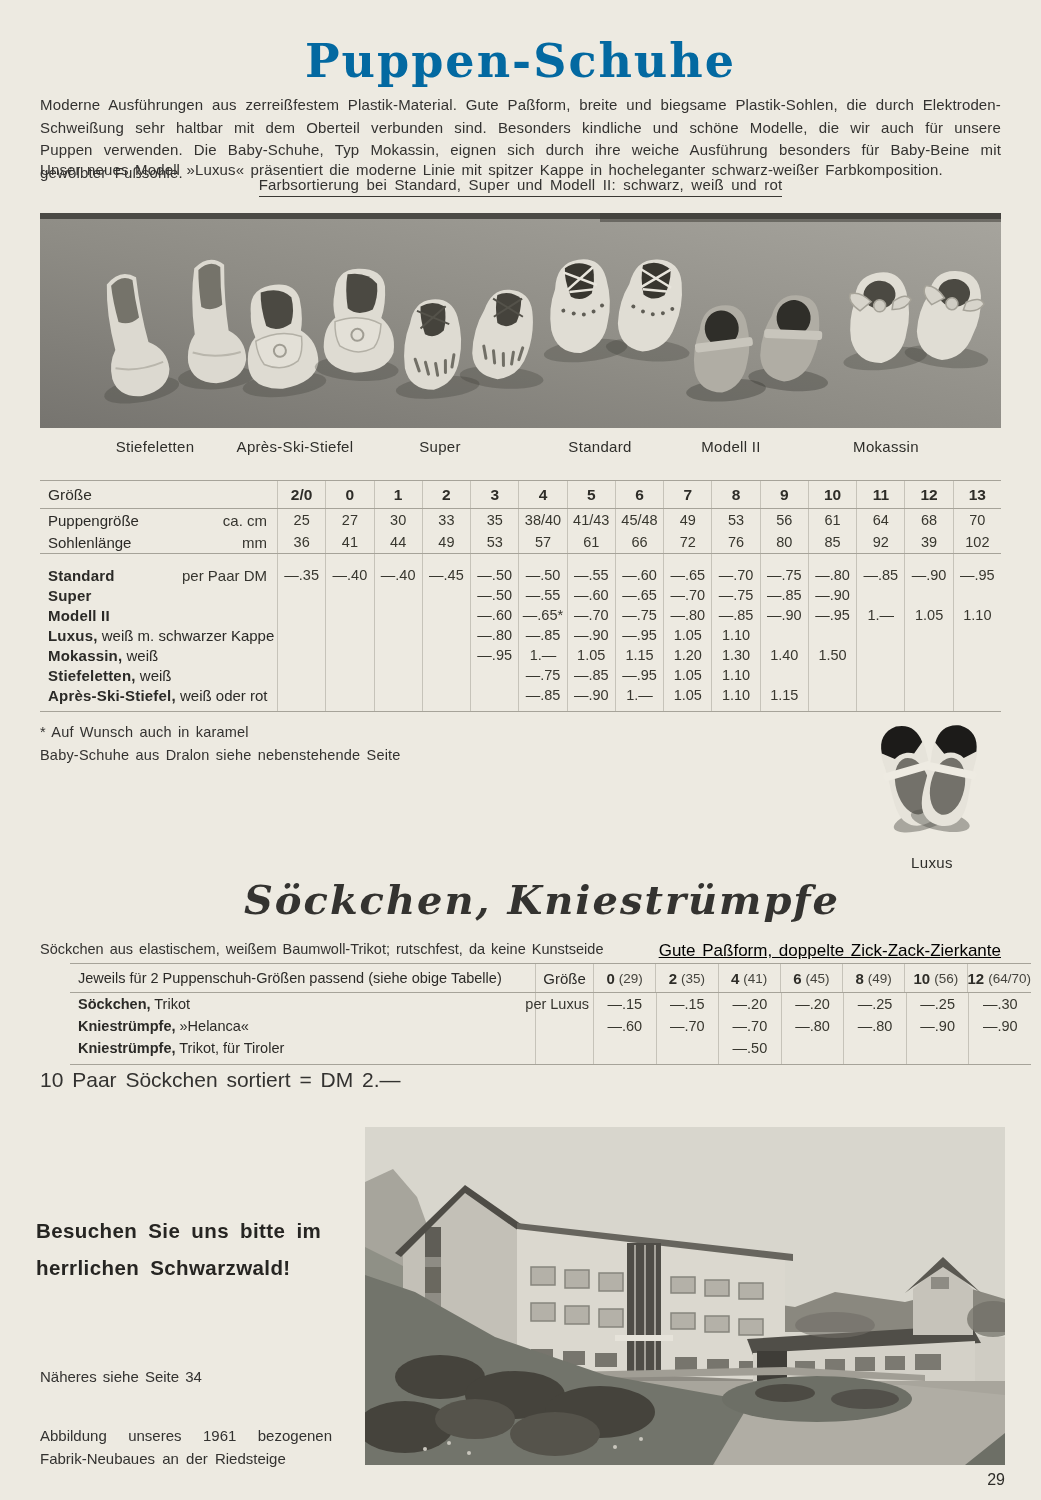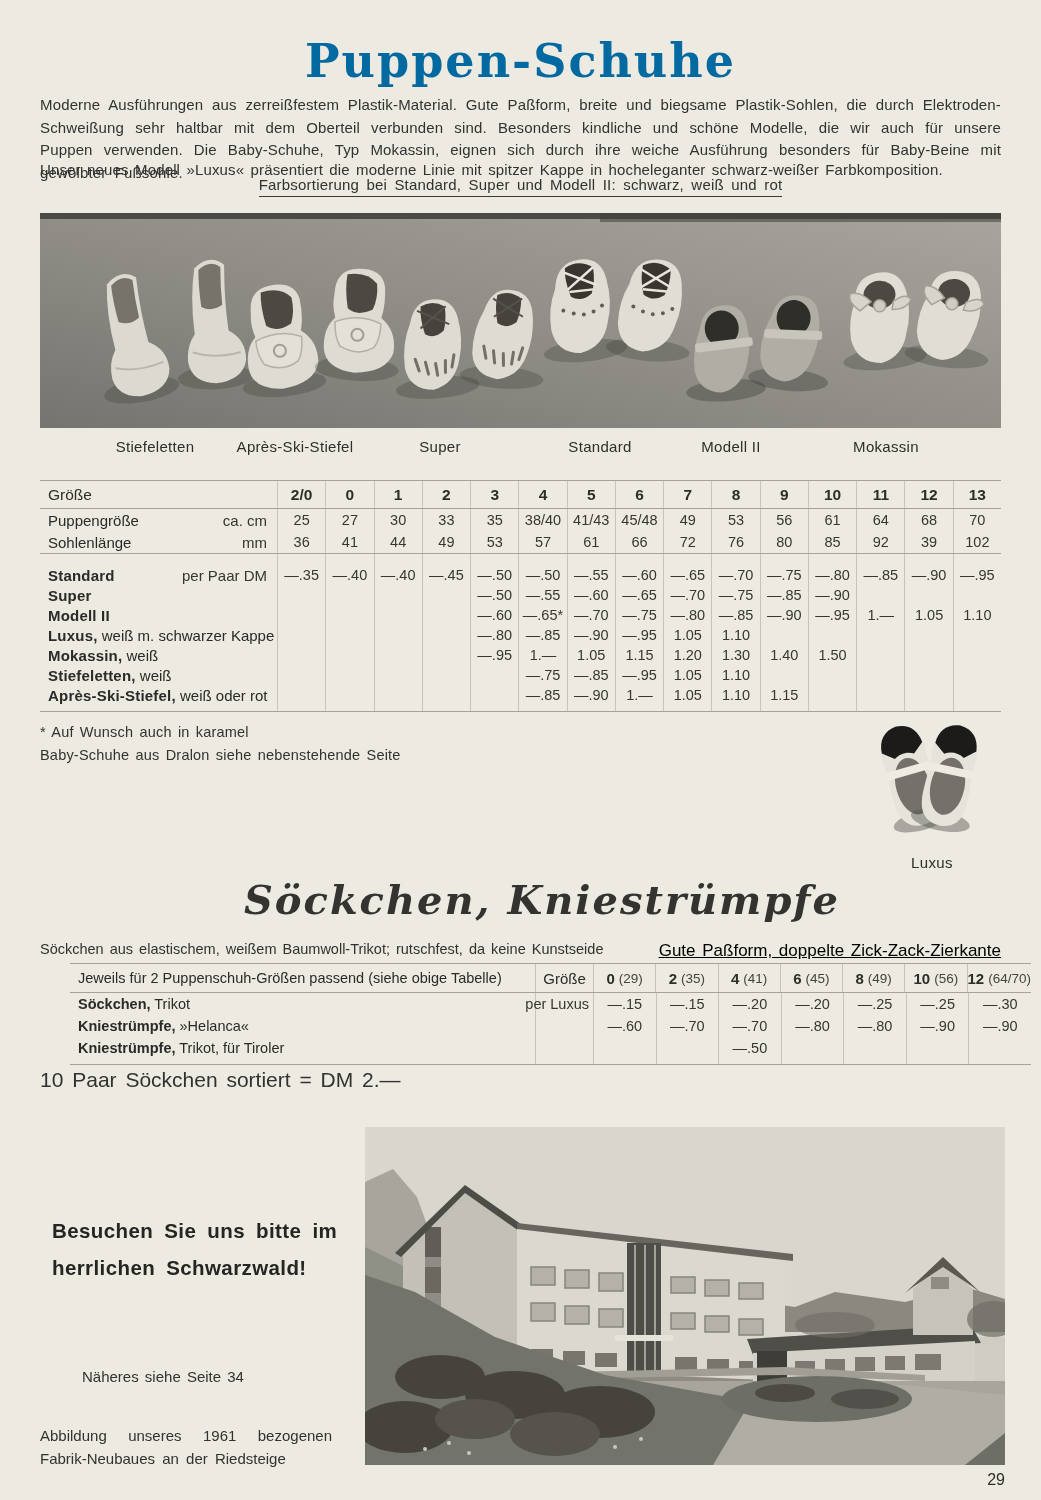--- a/index.html
+++ b/index.html
@@ -78,25 +78,25 @@
   .sg{display:flex;align-items:center;justify-content:center;border-left:1px solid var(--grid);
       font-size:15px;white-space:nowrap;}
   .sg.unit{justify-content:flex-end;padding-right:4px;font-size:14.5px;color:#36352f;}
   .sc{display:flex;align-items:center;justify-content:center;border-left:1px solid var(--grid);
       font-size:14.5px;color:#38372f;white-space:nowrap;}
   .shead .sc b{font-weight:700;font-size:15px;color:#2e2d28;}
   .shead .sc .par{margin-left:4px;font-size:13.5px;color:#45443e;}
   .bulk-note{position:absolute;left:40px;top:1068px;font-size:21px;word-spacing:3px;color:#333230;}
   
   .visit{
-    position:absolute;left:52px;top:1212px;width:330px;
+    position:absolute;left:36px;top:1212px;width:330px;
     font-size:20.5px;font-weight:700;line-height:37px;
     letter-spacing:.4px;word-spacing:5px;color:#262522;
   }
-  .more-info{position:absolute;left:40px;top:1368px;font-size:15px;word-spacing:2px;color:#333230;margin-left:42px;}
+  .more-info{position:absolute;left:40px;top:1368px;font-size:15px;word-spacing:2px;color:#333230;}
   .photo-caption{
     position:absolute;left:40px;top:1424px;width:292px;
     font-size:15px;line-height:23px;text-align:justify;word-spacing:3px;color:#333230;
   }
   .factory{position:absolute;left:365px;top:1127px;width:640px;height:338px;}
   .page-number{position:absolute;right:36px;top:1471px;font-size:16px;color:#2e2d29;}
 </style>
 </head>
 <body>
 

